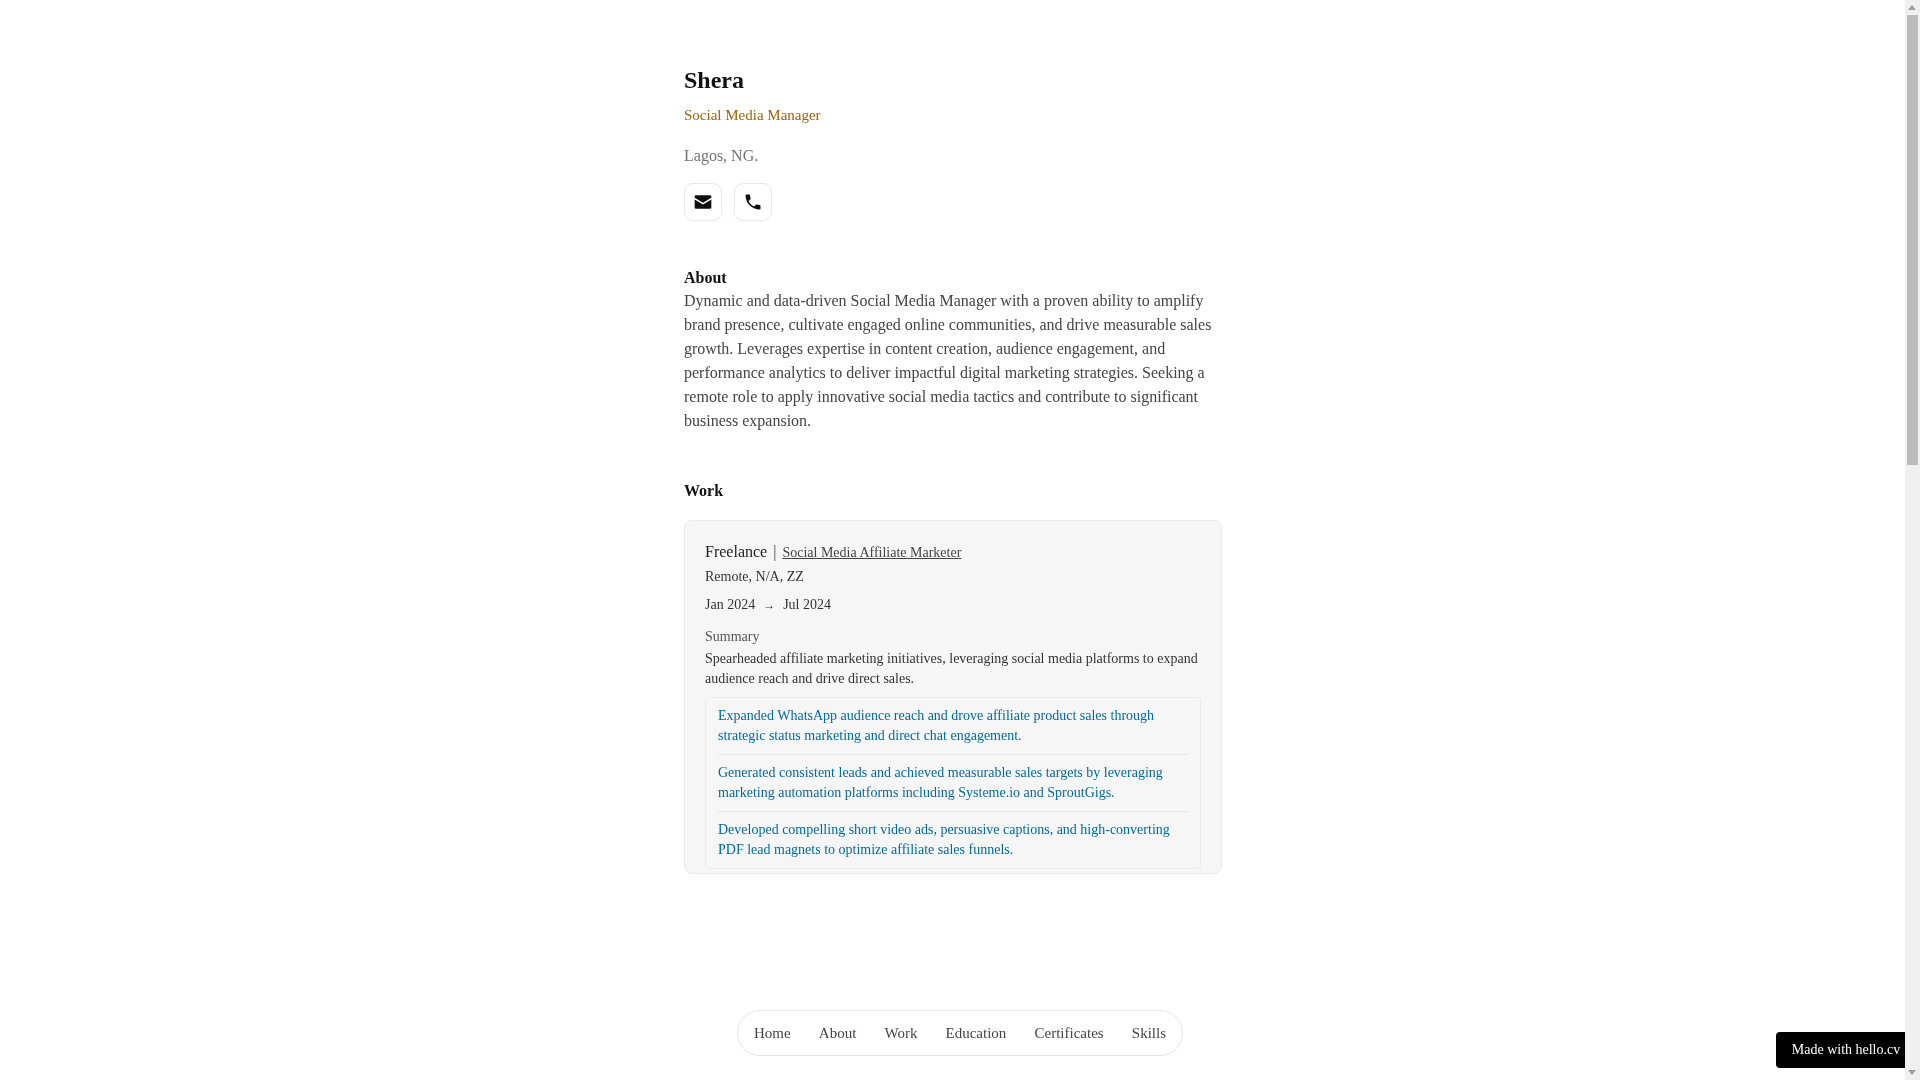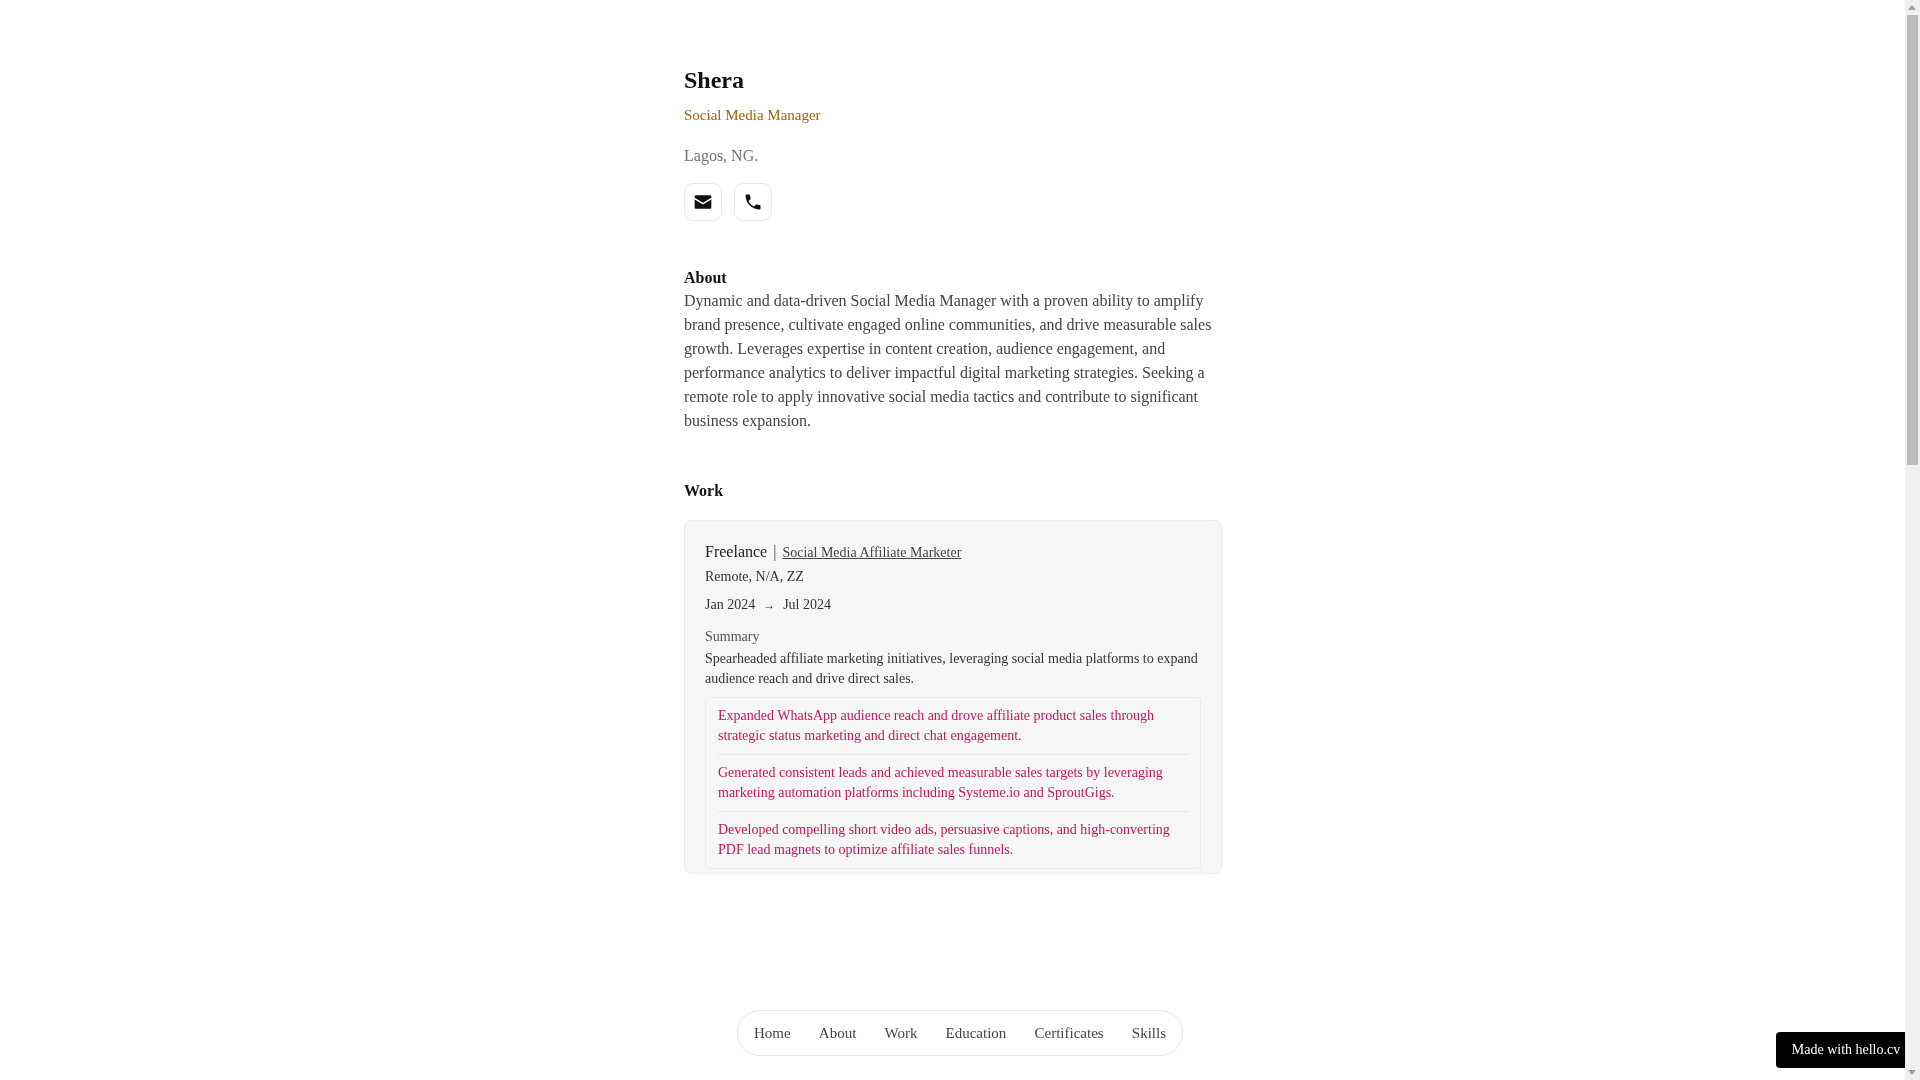--- a/index.html
+++ b/index.html
@@ -37,21 +37,21 @@
     .position { font-size: 14px; color: #444; text-decoration: underline; }
     .job-loc { margin-top: 4px; font-size: 14px; color: #333; line-height: 20px; }
     .dates { margin-top: 8px; font-size: 14px; color: #333; line-height: 20px; display: flex; align-items: center; }
     .arrow { margin: 0 8px; font-size: 12px; }
     .label { margin-top: 12px; font-size: 14px; color: #555; line-height: 20px; }
     .summary { margin-top: 2px; font-size: 14px; color: #333; line-height: 20px; }
     .highlights {
       margin-top: 8px; background: #f6f6f6; border: 1px solid #ebebeb; border-radius: 4px;
       padding: 0 12px;
     }
-    .hl { padding: 8px 0 8px 0; font-size: 14px; color: #be185d; line-height: 20px; border-bottom: 1px solid #e6e6e6; }
+    .hl { padding: 8px 0 8px 0; font-size: 14px; color: #0369a1; line-height: 20px; border-bottom: 1px solid #e6e6e6; }
     .hl:last-child { border-bottom: none; }
 
     .nav {
       position: absolute; left: 737px; top: 1010px; height: 46px; width: 446px;
       border: 1px solid #e5e5e5; border-radius: 23px; background: #fff;
       display: flex; align-items: center; justify-content: space-between; padding: 0 16px;
     }
     .nav-item { font-size: 15px; color: #444; cursor: pointer; text-align: center; }
 
     .badge {

